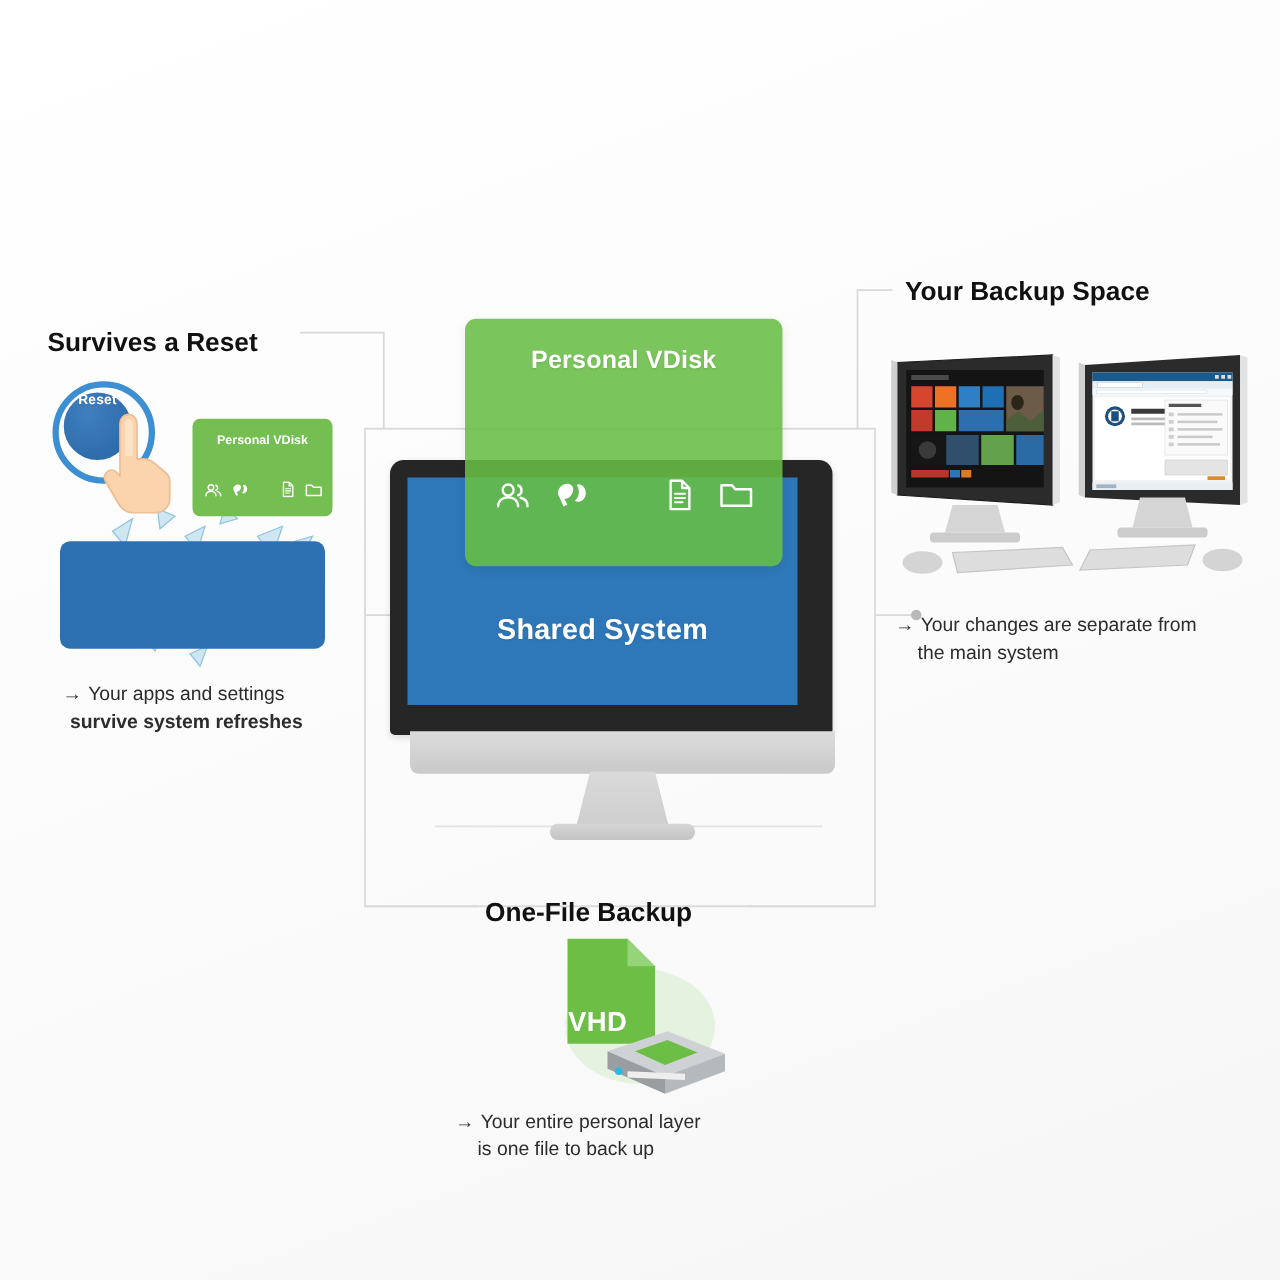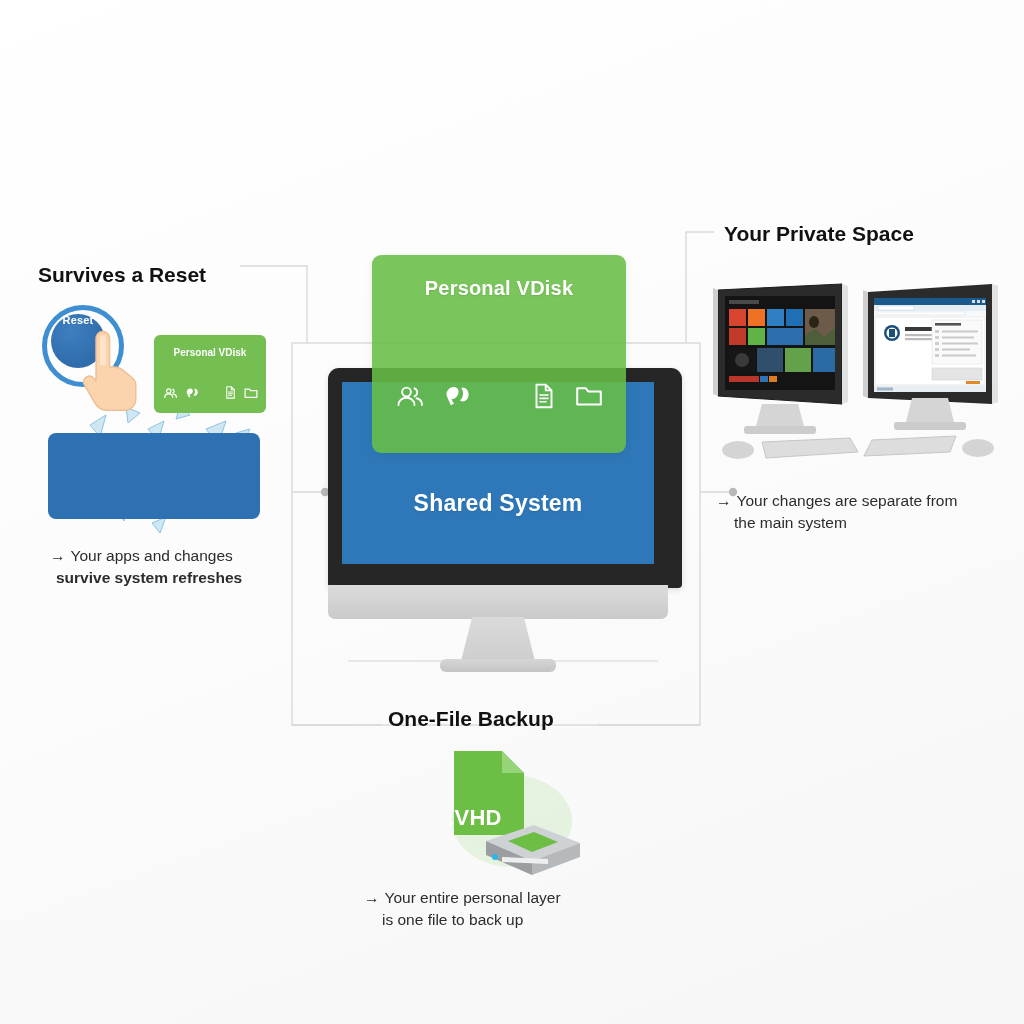--- a/index.html
+++ b/index.html
@@ -29,21 +29,21 @@
 
   
   #connectors { position: absolute; left: 0; top: 0; width: 1024px; height: 1024px; }
 
   
   #center-stage {
     position: absolute; left: 292px; top: 255px;
     width: 410px; height: 420px;
   }
   .monitor-body {
-    position: absolute; left: 36px; top: 113px;
+    position: absolute; left: 20px; top: 113px;
     width: 354px; height: 220px;
     background: #262626;
     border-radius: 11px 11px 4px 4px;
     box-shadow: 0 2px 6px rgba(0,0,0,0.12);
   }
   .monitor-screen {
     position: absolute; left: 14px; top: 14px;
     width: 312px; height: 182px;
     background: #2e78b9;
     overflow: hidden;
@@ -332,28 +332,28 @@
     <svg class="hand-cursor" width="78" height="92" viewBox="0 0 78 92">
       <g fill="#fbd3ac" stroke="#eebe95" stroke-width="1.4" stroke-linejoin="round">
         <path d="M20 16c0-4.4 3-7.5 6.8-7.5S33.6 11.6 33.6 16v28h4.8c3.4 0 6.2 1.2 8.4 3l9.6 8c2.2 1.8 3.4 4.3 3.4 7v14c0 6.2-5 11.2-11.2 11.2H31c-5.4 0-9.8-3-12.4-7.6L8.4 62c-1.8-3.2-.7-6.6 2.3-8.2 2.6-1.4 5.6-.6 7.4 1.8L20 58z"></path>
       </g>
       <g fill="#fde3c8">
         <path d="M24 16c0-2.2 1.4-3.7 3-3.7s3 1.5 3 3.7v26h-6z"></path>
       </g>
     </svg>
 
     <div class="caption" style="left:20px; top:300px; width:260px;">
-      <span class="arrow">→</span><span>Your apps and changes</span><br>
+      <span class="arrow">→</span><span>Your apps and settings</span><br>
       <span style="margin-left:6px;font-weight:bold;">survive system refreshes</span>
     </div>
   </div>
 
   <div id="right-panel">
 
-    <div class="sect-heading" style="left:24px; top:12px;">Your Private Space</div>
+    <div class="sect-heading" style="left:24px; top:12px;">Your Backup Space</div>
 
     <svg class="dual-mon" width="320" height="230" viewBox="0 0 320 230">
 
       <g>
         <path d="M18 20 L142 14 L142 134 L18 126 Z" fill="#2b2b2b"></path>
         <path d="M18 20 L142 14 L142 134 L18 126 Z" fill="none" stroke="#1d1d1d" stroke-width="1"></path>
         <path d="M13 18 L18 20 L18 126 L13 124 Z" fill="#cfcfcf"></path>
         <path d="M142 14 L148 16 L148 132 L142 134 Z" fill="#e2e2e2"></path>
 
         <rect x="25" y="26" width="110" height="94" fill="#141414"></rect>
@@ -439,21 +439,21 @@
     </svg>
 
     <div class="caption" style="left:16px; top:280px; width:310px;">
       <span class="arrow">→</span><span>Your changes are separate from</span><br>
       <span style="margin-left:18px;text-align:right;">the main system</span>
     </div>
   </div>
 
   <div id="bottom-panel">
 
-    <div class="sect-heading" style="left:48px; top:2px;">One-File Backup</div>
+    <div class="sect-heading" style="left:48px; top:14px;">One-File Backup</div>
 
     <svg class="vhd-stack" width="150" height="135" viewBox="0 0 150 135">
 
       <ellipse cx="72" cy="74" rx="60" ry="46" fill="#8fd070" opacity="0.18"></ellipse>
 
       <g>
         <path d="M14 4 h48 l22 22 v62 h-70z" fill="#6cbe45"></path>
         <path d="M62 4 l22 22 h-22z" fill="#96d47a"></path>
       </g>
 

